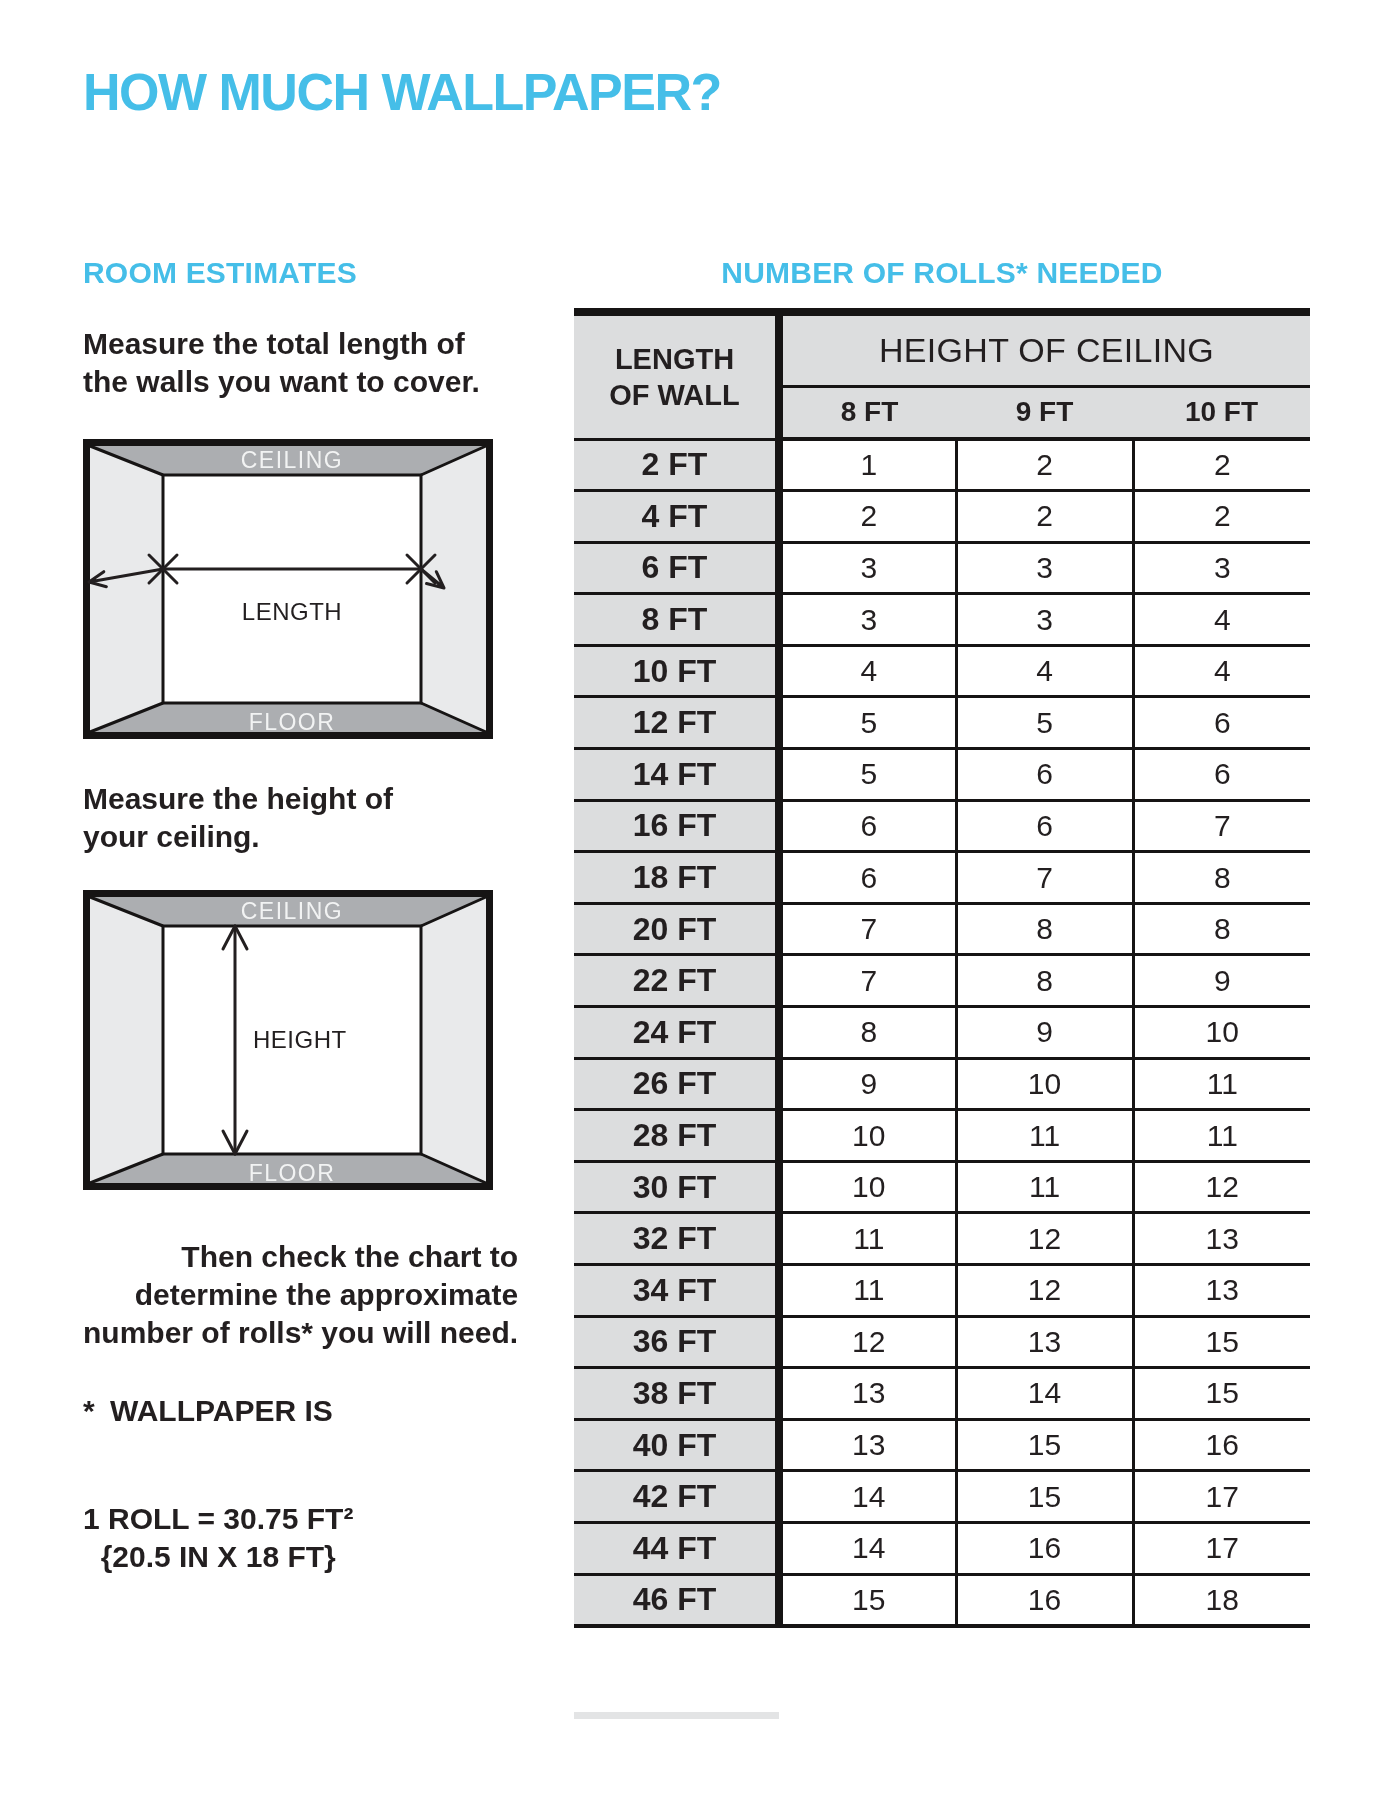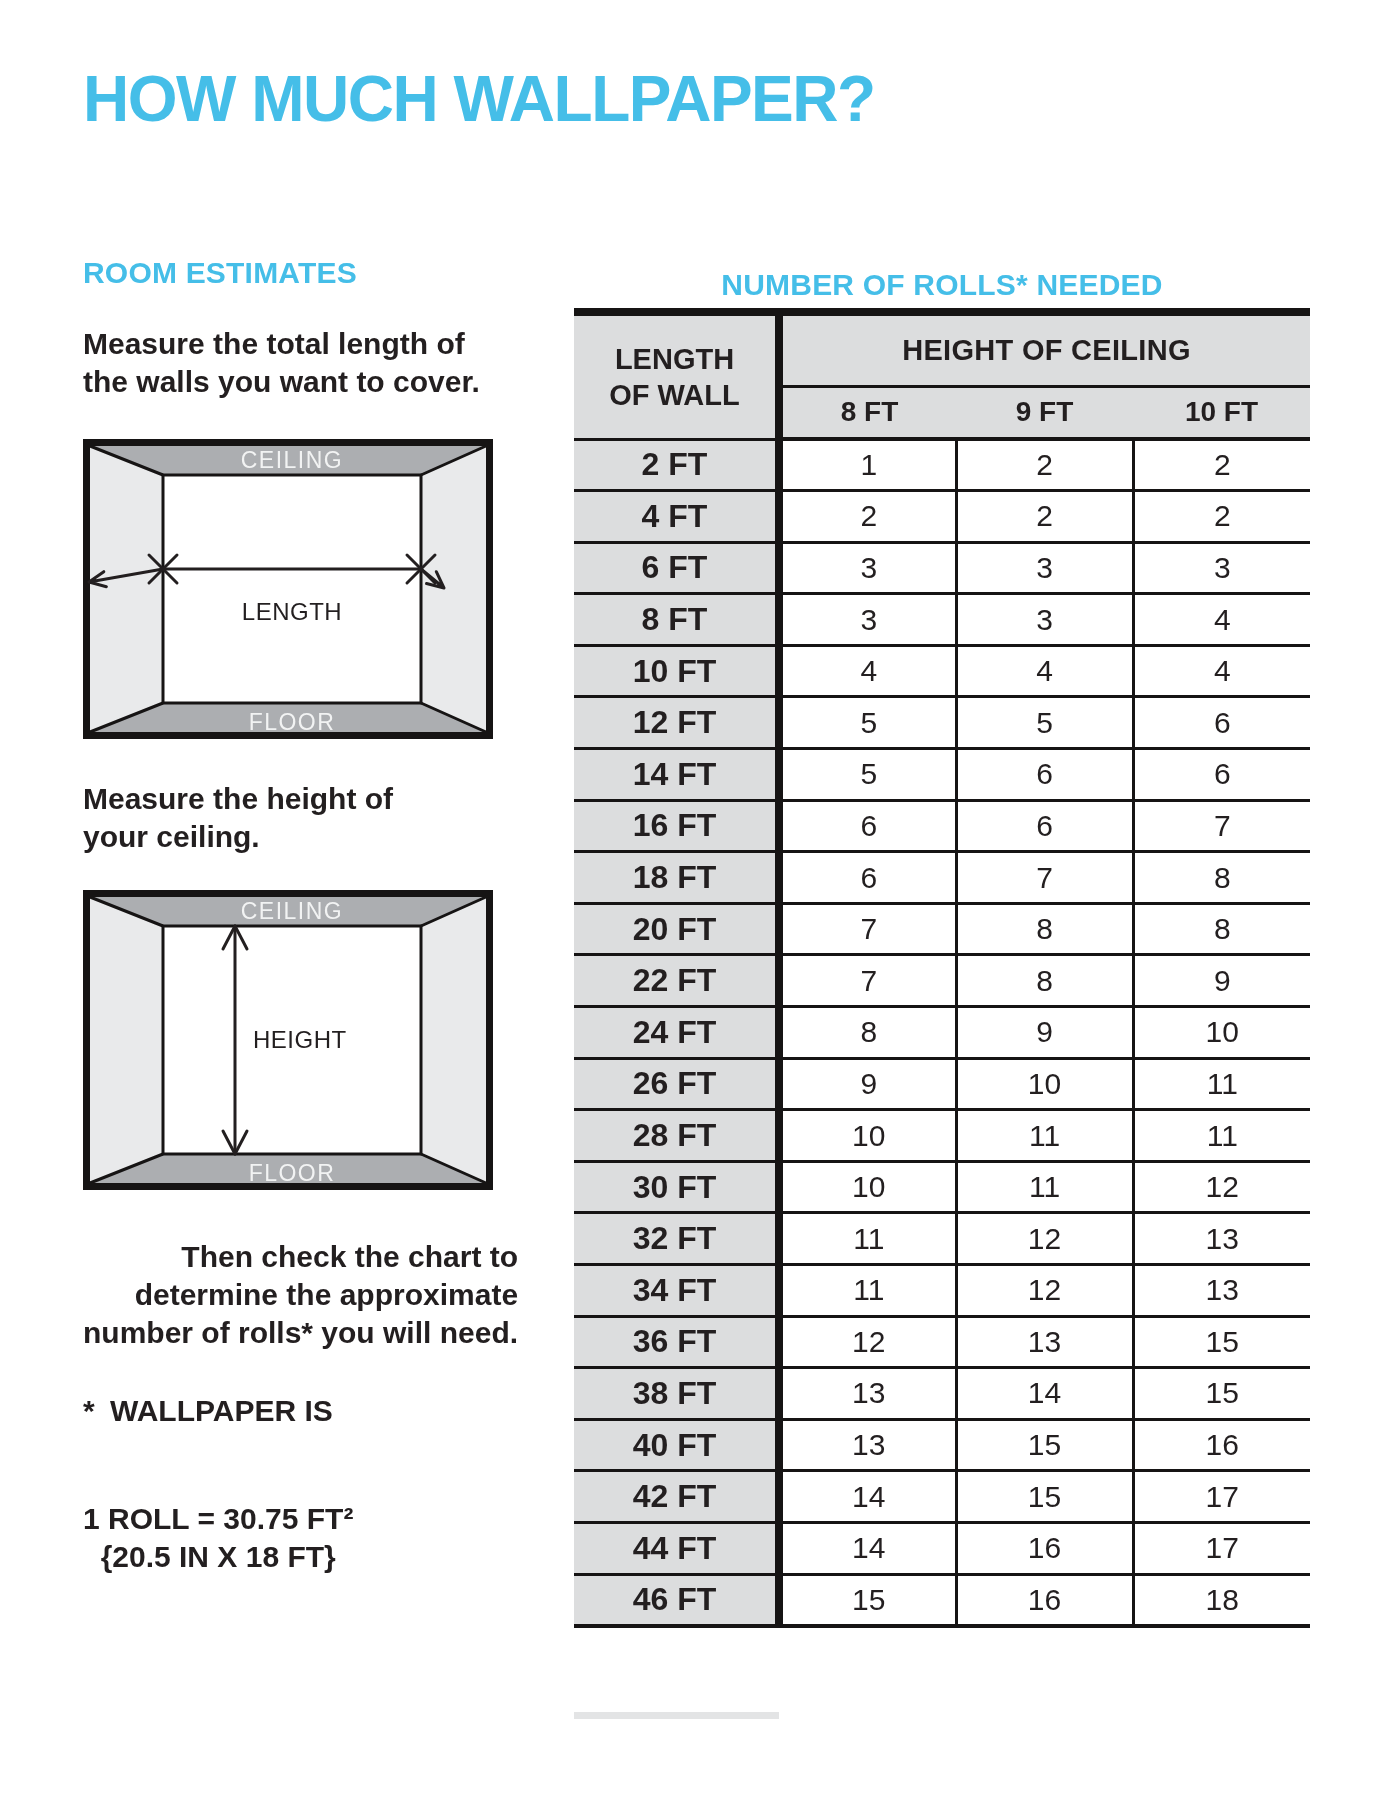--- a/index.html
+++ b/index.html
@@ -11,29 +11,29 @@
     --line:#161414;
   }
   *{box-sizing:border-box;}
   html,body{margin:0;padding:0;}
   body{
     width:1391px;height:1800px;position:relative;background:#ffffff;
     font-family:"Liberation Sans","DejaVu Sans",sans-serif;color:var(--ink);
   }
   .page-title{
     position:absolute;left:83px;top:62px;margin:0;
-    font-size:64px;font-weight:bold;letter-spacing:-1.5px;color:var(--accent);
+    font-size:52px;font-weight:bold;letter-spacing:-1.5px;color:var(--accent);
     white-space:nowrap;
   }
   .section-heading{
     position:absolute;margin:0;font-size:30px;font-weight:bold;color:var(--accent);
     letter-spacing:0.2px;white-space:nowrap;
   }
   #room-estimates-heading{left:83px;top:256px;}
-  #rolls-heading{left:574px;top:268px;width:736px;text-align:center;}
+  #rolls-heading{left:574px;top:256px;width:736px;text-align:center;}
   .para{position:absolute;margin:0;font-size:30px;line-height:38px;color:var(--ink);}
   .pline{display:block;white-space:nowrap;font-weight:bold;}
   #para-length{left:83px;top:325px;}
   #para-height{left:83px;top:780px;}
   #para-chart{left:83px;top:1238px;text-align:right;}
   .room-svg{position:absolute;left:83px;}
   #diagram-length{top:439px;}
   #diagram-height{top:890px;}
   .room-label{font-size:23px;letter-spacing:1.5px;fill:#F2F3F3;}
   .dim-label{font-size:24px;letter-spacing:0.5px;fill:var(--ink);}
@@ -51,21 +51,21 @@
   table.rolls{
     position:absolute;left:574px;top:308px;width:736px;
     border-collapse:collapse;border-top:8px solid var(--line);
     table-layout:fixed;
   }
   table.rolls th,table.rolls td{padding:0;text-align:center;vertical-align:middle;}
   thead th{background:var(--cellgray);color:var(--ink);}
   th.len{
     border-right:8px solid var(--line);font-weight:bold;font-size:29px;line-height:36px;height:74px;
   }
-  th.hoc{border-bottom:3px solid var(--line);font-weight:bold;font-size:29px;height:74px;letter-spacing:0.3px;}
+  th.hoc{border-bottom:3px solid var(--line);font-weight:normal;font-size:34px;height:74px;letter-spacing:0.3px;}
   th.sub{font-weight:bold;font-size:28px;height:53px;border-bottom:4px solid var(--line);}
   tbody th{
     background:var(--cellgray);font-weight:bold;font-size:32px;
     border-right:8px solid var(--line);
   }
   tbody td{background:#fff;font-size:30px;}
   tbody th,tbody td{border-top:3px solid var(--line);height:51.6px;}
   tbody td + td{border-left:3px solid var(--line);}
   tbody tr:last-child th,tbody tr:last-child td{border-bottom:4px solid var(--line);}
   .table-shadow{position:absolute;left:574px;top:1712px;width:205px;height:7px;background:#E3E4E5;}

